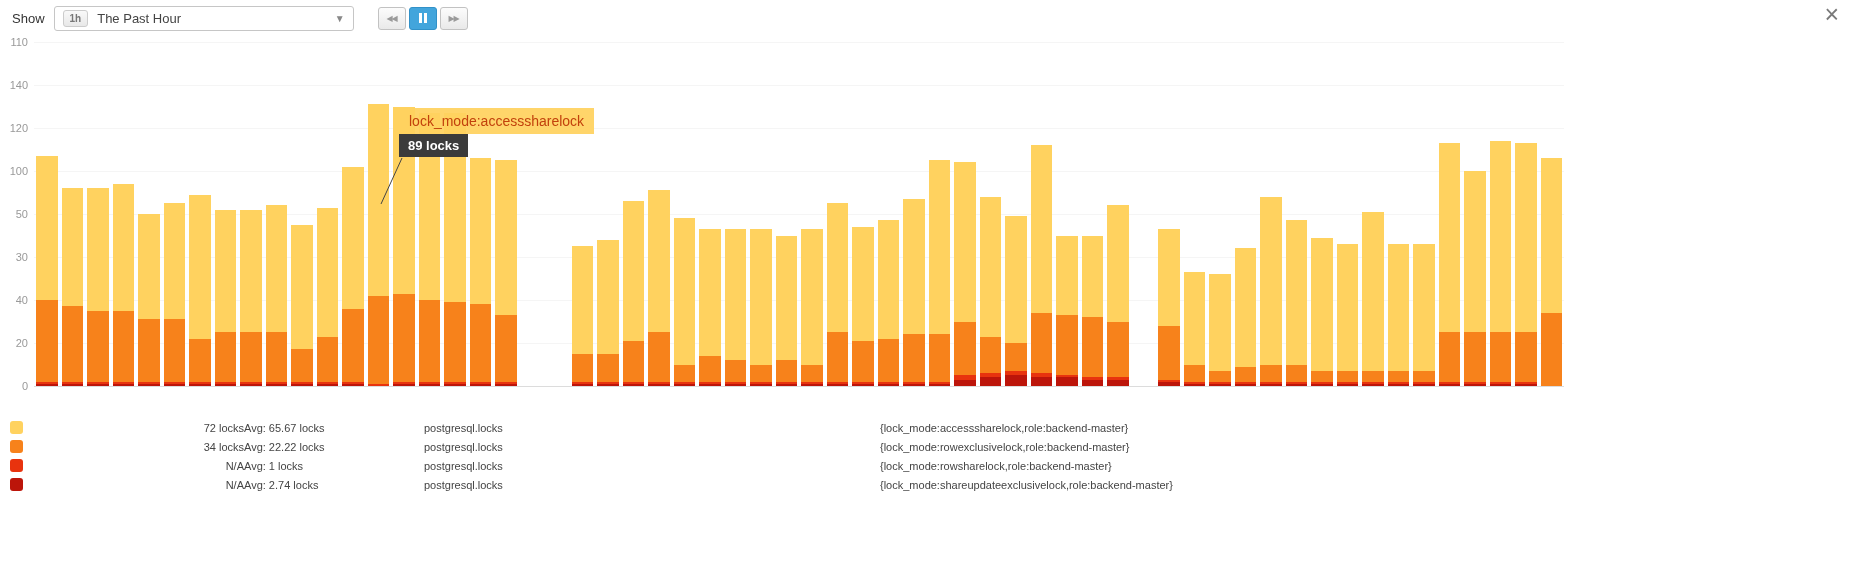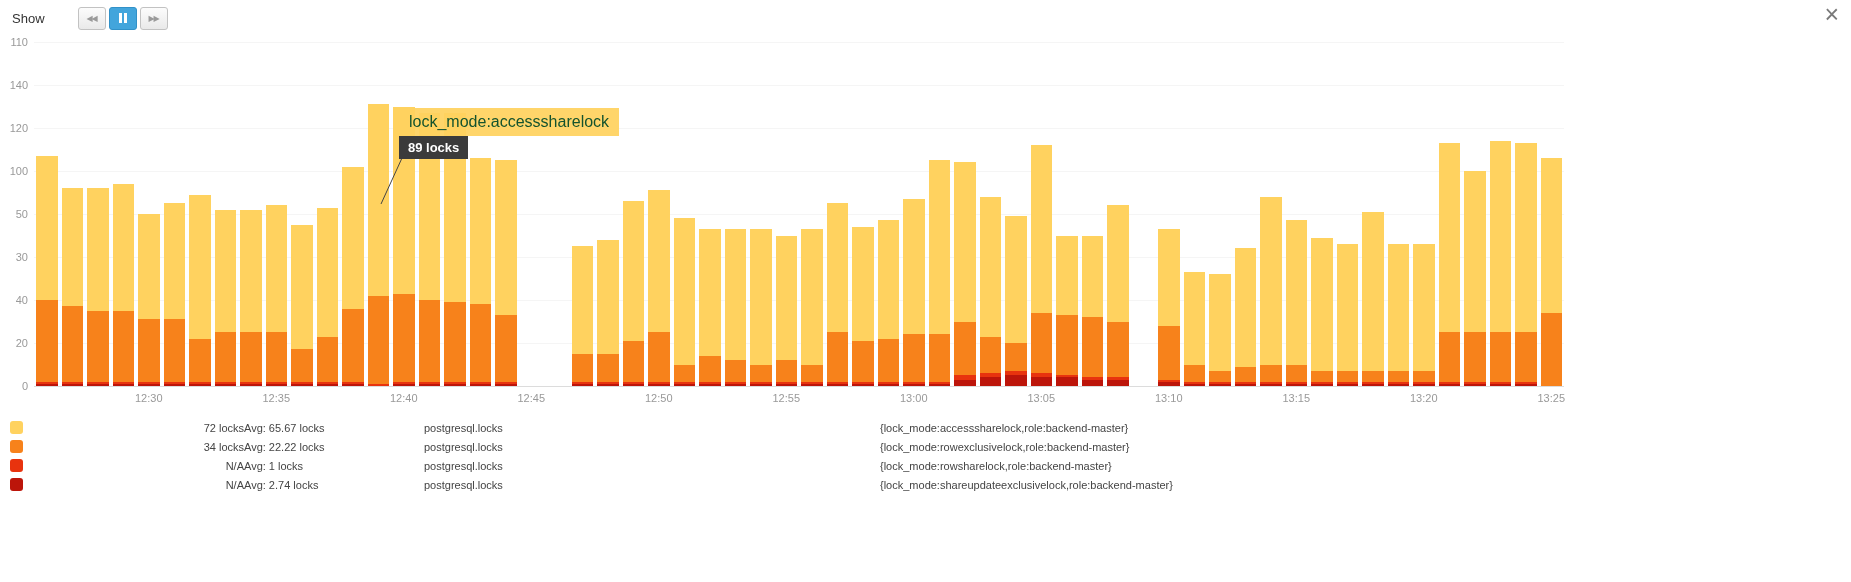--- a/index.html
+++ b/index.html
@@ -31,37 +31,42 @@
   .yaxis span { position:absolute; left:2px; width:26px; text-align:right; font-size:11px; color:#999; transform:translateY(-50%); }
   .plot { position:absolute; left:34px; top:0; width:1530px; height:344px; }
   .gl { position:absolute; left:0; right:0; height:1px; background:#f5f5f5; }
   .gl.base { background:#dcdcdc; }
   .bar-slot { position:absolute; top:0; bottom:0; }
   .seg { position:absolute; left:0; width:100%; }
   .xaxis { position:absolute; left:34px; top:350px; width:1530px; height:18px; }
   .xaxis span { position:absolute; transform:translateX(-50%); font-size:11px; color:#999; white-space:nowrap; }
   
   .tooltip { position:absolute; left:365px; top:66px; z-index:5; }
-  .tt-head { background:rgba(255,210,95,0.93); color:#14532d; font-size:16px; padding:5px 10px; white-space:nowrap; }
+  .tt-head { background:rgba(255,210,95,0.93); color:#c2410c; font-size:14px; padding:5px 10px; white-space:nowrap; }
   .tt-badge { display:inline-block; background:#3b3b3b; color:#fff; font-weight:bold; font-size:13px; padding:4px 9px; }
   .callout { position:absolute; left:0; top:0; width:1530px; height:344px; z-index:4; pointer-events:none; }
   
   .legend { margin:6px 0 0 10px; }
   .lg-row { display:flex; align-items:center; height:19px; font-size:11px; color:#444; cursor:pointer; }
   .sw { width:13px; height:13px; border-radius:3px; margin-right:9px; flex:none; }
   .lg-val { width:212px;text-align:right; }
   .lg-avg { width:180px; }
   .lg-metric { width:456px; }
   .lg-scope { white-space:nowrap; }
 </style>
 </head>
 <body>
 
 <div class="header">
   <div class="show-label">Show</div>
+  <div class="tf-select">
+    <span class="tf-badge">1h</span>
+    <span class="tf-value">The Past Hour</span>
+    <span class="tf-caret">▼</span>
+  </div>
   <div class="controls">
     <button class="ctl">
         <span>◀◀</span>
       </button>
     <button class="ctl active">
         <span class="pbars">
           <i></i>
           <i></i>
         </span>
       </button>
@@ -434,34 +439,20 @@
         <div class="seg" style="bottom: 0px; height: 2.15px; background: rgb(188, 21, 10);"></div>
         <div class="seg" style="bottom: 2.15px; height: 2.15px; background: rgb(232, 51, 14);"></div>
         <div class="seg" style="bottom: 4.3px; height: 49.45px; background: rgb(247, 130, 27);"></div>
         <div class="seg" style="bottom: 53.75px; height: 189.2px; background: rgb(255, 210, 95);"></div>
       </div>
       <div class="bar-slot" style="left: 1506.5px; width: 21.5px;">
         <div class="seg" style="bottom: 0px; height: 73.1px; background: rgb(247, 130, 27);"></div>
         <div class="seg" style="bottom: 73.1px; height: 154.8px; background: rgb(255, 210, 95);"></div>
       </div>
     </div>
-  <div class="xaxis" id="xaxis">
-      <span style="left: 114.75px;">12:30</span>
-      <span style="left: 242.25px;">12:35</span>
-      <span style="left: 369.75px;">12:40</span>
-      <span style="left: 497.25px;">12:45</span>
-      <span style="left: 624.75px;">12:50</span>
-      <span style="left: 752.25px;">12:55</span>
-      <span style="left: 879.75px;">13:00</span>
-      <span style="left: 1007.25px;">13:05</span>
-      <span style="left: 1134.75px;">13:10</span>
-      <span style="left: 1262.25px;">13:15</span>
-      <span style="left: 1389.75px;">13:20</span>
-      <span style="left: 1517.25px;">13:25</span>
-    </div>
 </div>
 
 <div class="legend" id="legend">
     <div class="lg-row">
       <span class="sw" style="background: rgb(255, 210, 95);"></span>
       <span class="lg-val">72 locks</span>
       <span class="lg-avg">Avg: 65.67 locks</span>
       <span class="lg-metric">postgresql.locks</span>
       <span class="lg-scope">{lock_mode:accesssharelock,role:backend-master}</span>
     </div>

